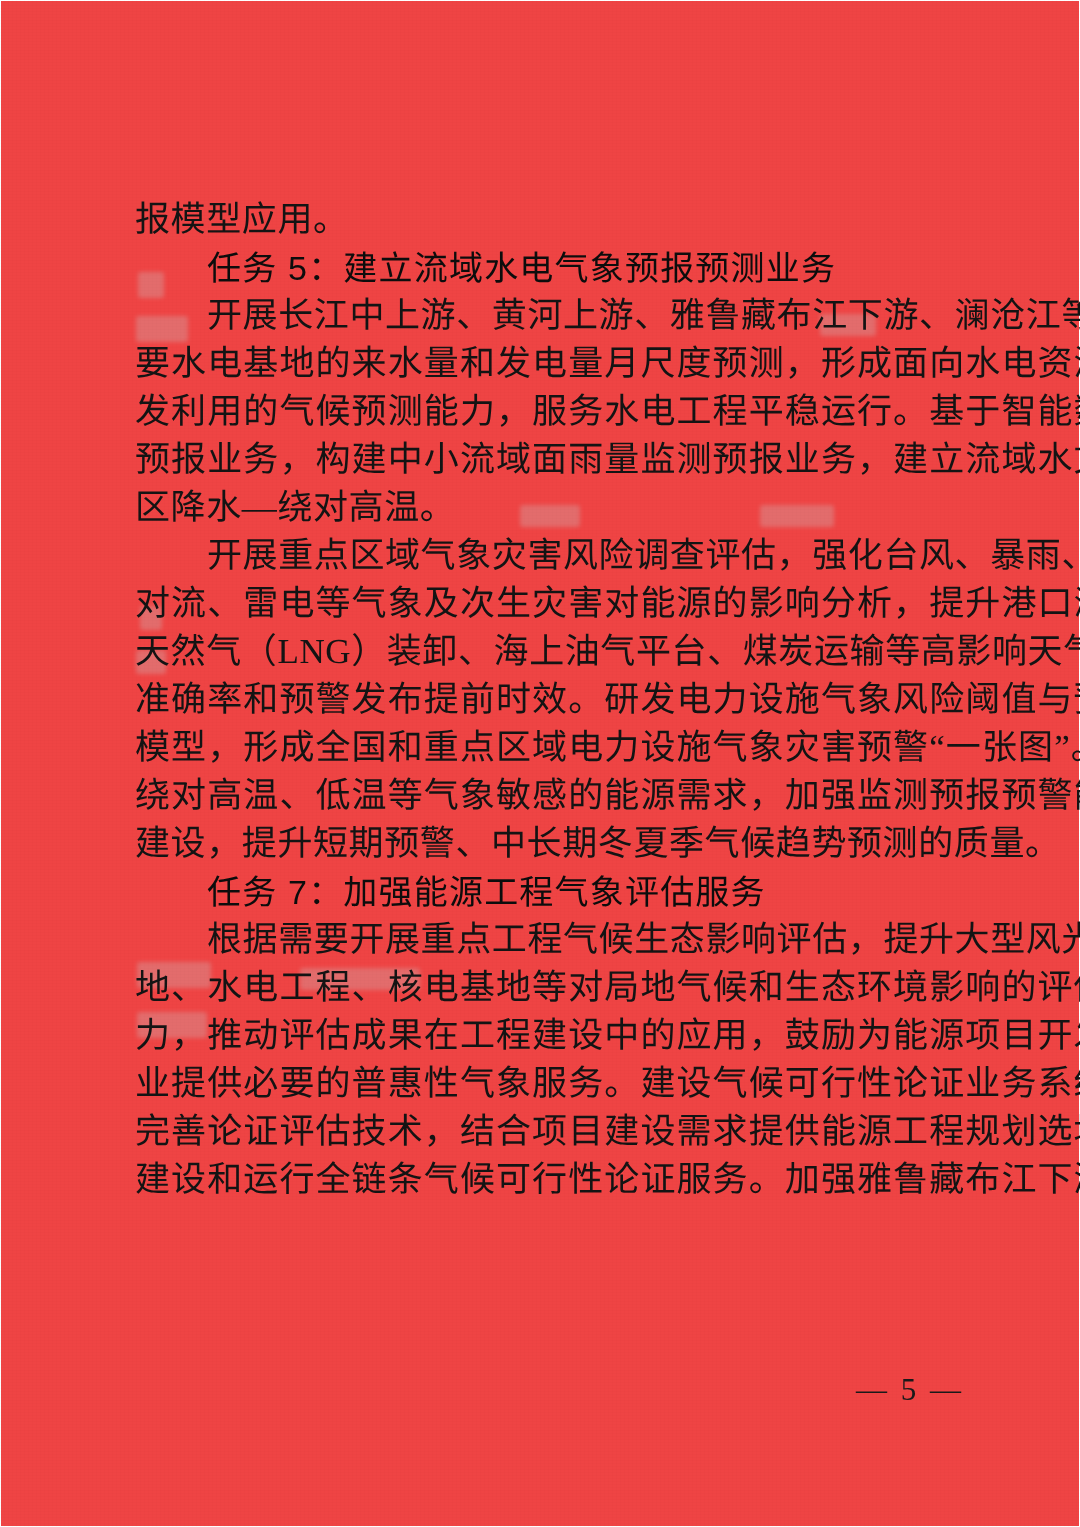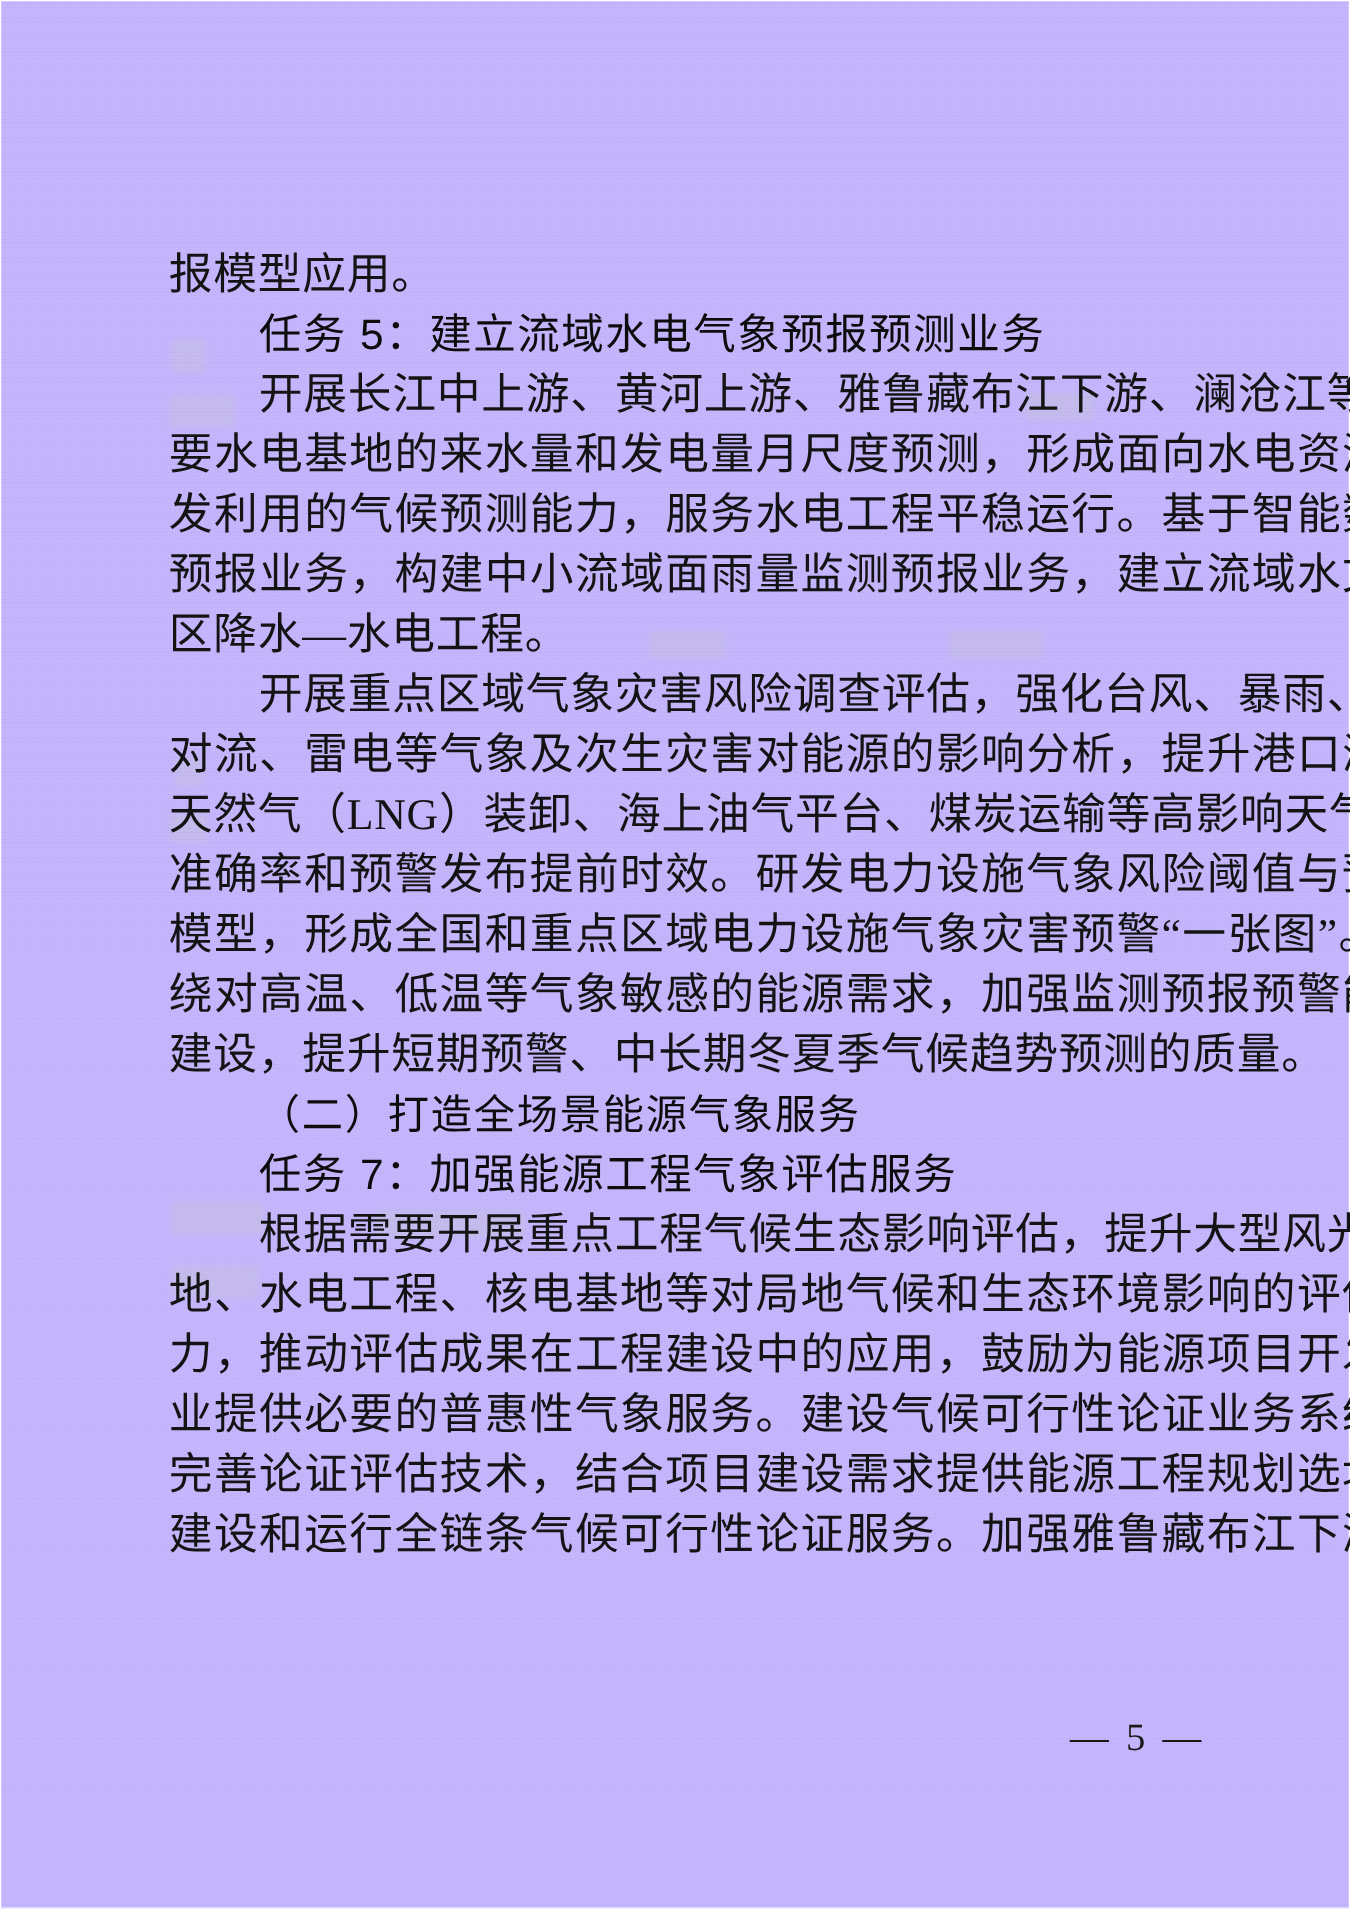--- a/index.html
+++ b/index.html
@@ -6,21 +6,21 @@
   html, body {
     margin: 0;
     padding: 0;
     background: #ffffff;
   }
 
   .page {
     position: relative;
     width: 1080px;
     height: 1527px;
-    background: #c4b5fd;
+    background: #ef4444;
     overflow: hidden;
     font-family: "Liberation Serif", "DejaVu Serif", serif;
     
     box-shadow: inset 0 0 0 1px #ffffff;
   }
 
   
   .ghost-layer {
     position: absolute;
     inset: 0;
@@ -128,31 +128,30 @@
 
   <div class="content">
 
     <div class="line">报模型应用。</div>
 
     <div class="heading">任务 5：建立流域水电气象预报预测业务</div>
     <div class="line indent">开展长江中上游、黄河上游、雅鲁藏布江下游、澜沧江等重</div>
     <div class="line full">要水电基地的来水量和发电量月尺度预测，形成面向水电资源开</div>
     <div class="line full">发利用的气候预测能力，服务水电工程平稳运行。基于智能数字</div>
     <div class="line full">预报业务，构建中小流域面雨量监测预报业务，建立流域水文分</div>
-    <div class="line">区降水—水电工程。</div>
+    <div class="line">区降水—绕对高温。</div>
 
     <div class="line indent">开展重点区域气象灾害风险调查评估，强化台风、暴雨、强</div>
     <div class="line full">对流、雷电等气象及次生灾害对能源的影响分析，提升港口液化</div>
     <div class="line">天然气（LNG）装卸、海上油气平台、煤炭运输等高影响天气预报</div>
     <div class="line full">准确率和预警发布提前时效。研发电力设施气象风险阈值与预报</div>
     <div class="line full">模型，形成全国和重点区域电力设施气象灾害预警“一张图”。围</div>
     <div class="line full">绕对高温、低温等气象敏感的能源需求，加强监测预报预警能力</div>
     <div class="line">建设，提升短期预警、中长期冬夏季气候趋势预测的质量。</div>
 
-    <div class="heading sub">（二）打造全场景能源气象服务</div>
 
     <div class="heading">任务 7：加强能源工程气象评估服务</div>
     <div class="line indent">根据需要开展重点工程气候生态影响评估，提升大型风光基</div>
     <div class="line full">地、水电工程、核电基地等对局地气候和生态环境影响的评估能</div>
     <div class="line full">力，推动评估成果在工程建设中的应用，鼓励为能源项目开发企</div>
     <div class="line full">业提供必要的普惠性气象服务。建设气候可行性论证业务系统，</div>
     <div class="line full">完善论证评估技术，结合项目建设需求提供能源工程规划选址、</div>
     <div class="line full">建设和运行全链条气候可行性论证服务。加强雅鲁藏布江下游水</div>
 
   </div>

